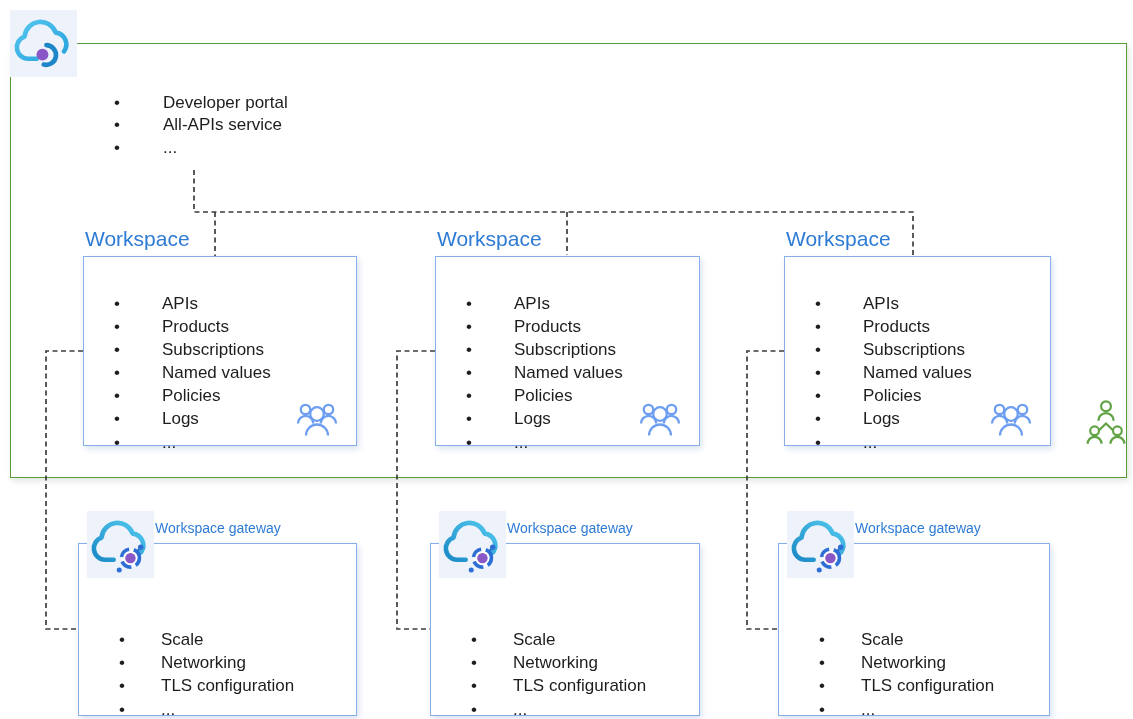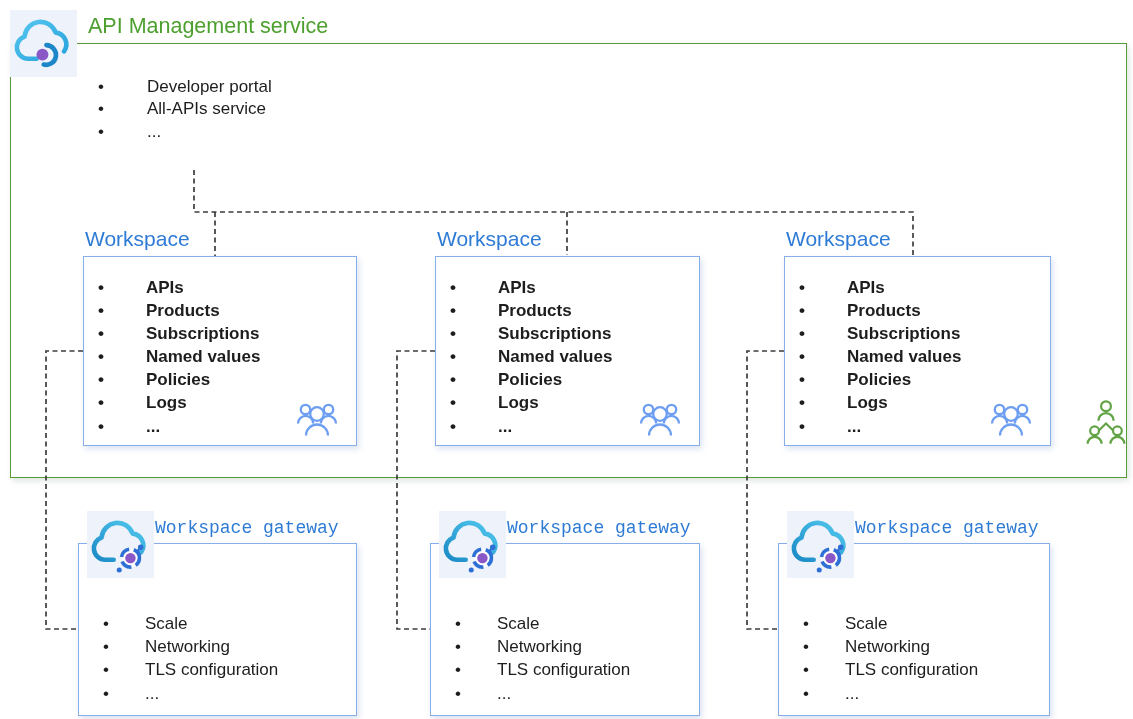--- a/index.html
+++ b/index.html
@@ -15,26 +15,26 @@
   }
   .service-title{
     position:absolute;left:88px;top:12px;font-size:21.5px;line-height:28px;
     color:var(--title-green,#4da02f);z-index:4;white-space:nowrap;
   }
   .icon-square{
     position:absolute;width:67px;height:67px;background:#edf2fb;z-index:6;
   }
   .service-icon{left:10px;top:10px;}
   
-  ul.blist{margin:0;padding:0;position:absolute;z-index:4;font-size:17px;}
+  ul.blist{margin:16px;padding:0;position:absolute;z-index:4;font-size:17px;}
   ul.blist li{list-style:none;position:relative;white-space:nowrap;}
   ul.blist li::before{content:"\2022";position:absolute;left:0;}
   .service-list{left:98px;top:76px;}
   .service-list li{line-height:22.3px;padding-left:49px;}
-  .wlist li{line-height:23.1px;padding-left:48px;font-weight:bold;}
+  .wlist li{line-height:23.1px;padding-left:48px;}
   .glist li{line-height:23.2px;padding-left:42px;}
   
   .wbox{
     position:absolute;top:256px;height:188px;background:#fff;
     border:1.5px solid var(--border-blue,#88aee9);
     box-shadow:2px 3px 6px rgba(70,110,180,.20);z-index:2;
   }
   .wbox.p1{left:83px;width:272px;}
   .wbox.p2{left:435px;width:263px;}
   .wbox.p3{left:784px;width:265px;}
@@ -53,22 +53,22 @@
     position:absolute;top:543px;height:171px;background:#fff;
     border:1.5px solid var(--border-blue,#88aee9);
     box-shadow:2px 3px 6px rgba(70,110,180,.20);z-index:2;
   }
   .gbox.p1{left:78px;width:277px;}
   .gbox.p2{left:430px;width:268px;}
   .gbox.p3{left:778px;width:270px;}
   .gicon{top:511px;}
   .gicon.p1{left:87px;} .gicon.p2{left:439px;} .gicon.p3{left:787px;}
   .gtitle{
-    position:absolute;top:514px;font-size:18px;line-height:28px;
-    color:var(--title-blue,#2e7bd6);z-index:7;white-space:nowrap;font-family:Liberation Mono, monospace;
+    position:absolute;top:514px;font-size:14px;line-height:28px;
+    color:var(--title-blue,#2e7bd6);z-index:7;white-space:nowrap;
   }
   .gtitle.p1{left:155px;} .gtitle.p2{left:507px;} .gtitle.p3{left:855px;}
   .glist{top:612px;}
   .glist.p1{left:103px;} .glist.p2{left:455px;} .glist.p3{left:803px;}
   
   .connectors{position:absolute;left:0;top:0;z-index:5;pointer-events:none;}
   .connectors polyline{
     fill:none;stroke:var(--connector-gray,#3d3d3d);stroke-width:1.7;
     stroke-dasharray:5 3.5;
   }
@@ -98,21 +98,20 @@
           <stop offset="0" stop-color="#55c6ef"></stop>
             <stop offset="1" stop-color="#27a2dc"></stop>
         </linearGradient>
       </defs>
       <path d="M25.5 46.6 H17.4 A10.9 10.9 0 0 1 13.9 25.4 A15.3 15.3 0 0 1 43.6 21.6 A11.3 11.3 0 0 1 51.6 39.5" fill="none" stroke="url(#cg1)" stroke-width="4.4" stroke-linecap="round" stroke-linejoin="round"></path>
       <path d="M34.8 33.6 A9.4 9.4 0 1 1 32.2 52.1" fill="none" stroke="#1d86c8" stroke-width="4.4" stroke-linecap="round"></path>
       <circle cx="31" cy="42.6" r="5.7" fill="#8a57c6"></circle>
     </svg>
   </div>
 
-  <div class="service-title">API Management service</div>
   <ul class="blist service-list">
       <li>Developer portal</li>
       <li>All-APIs service</li>
       <li>...</li>
     </ul>
 
   <div class="wtitle p1">Workspace</div>
   <div class="wtitle p2">Workspace</div>
   <div class="wtitle p3">Workspace</div>
 

